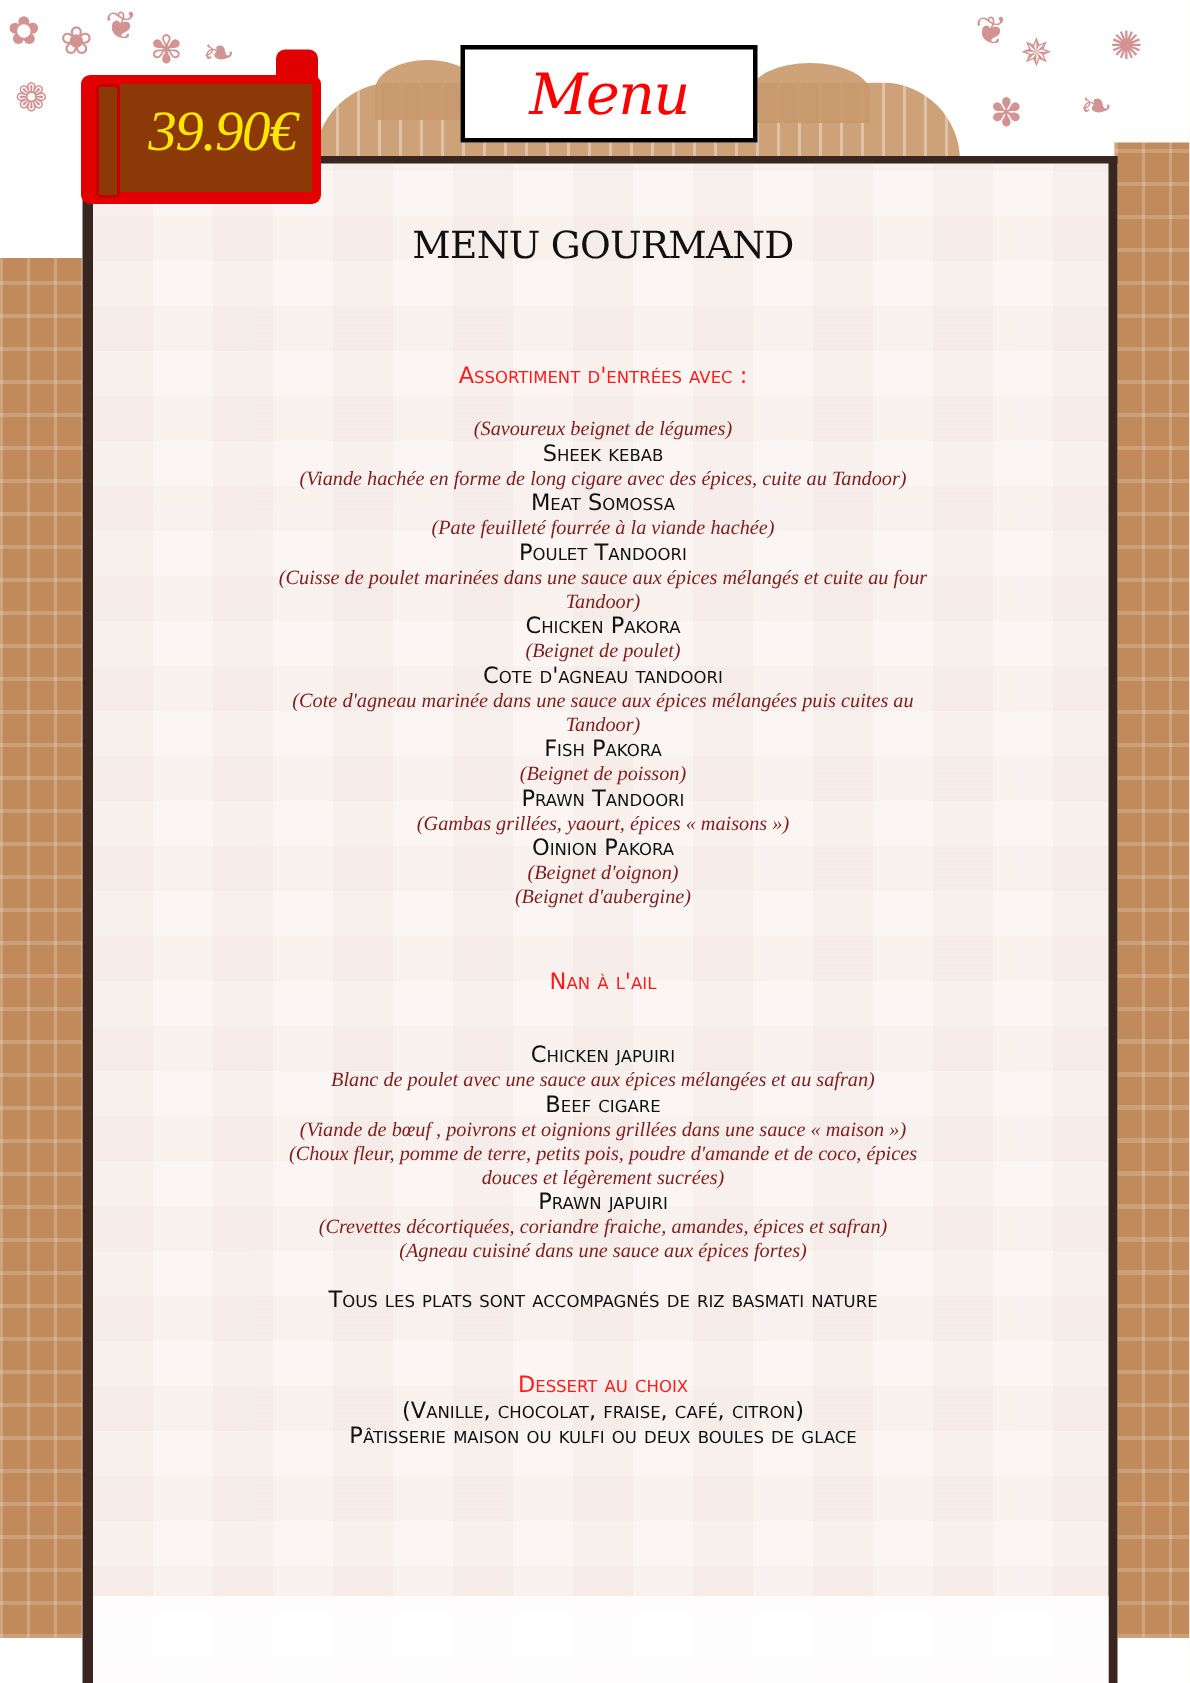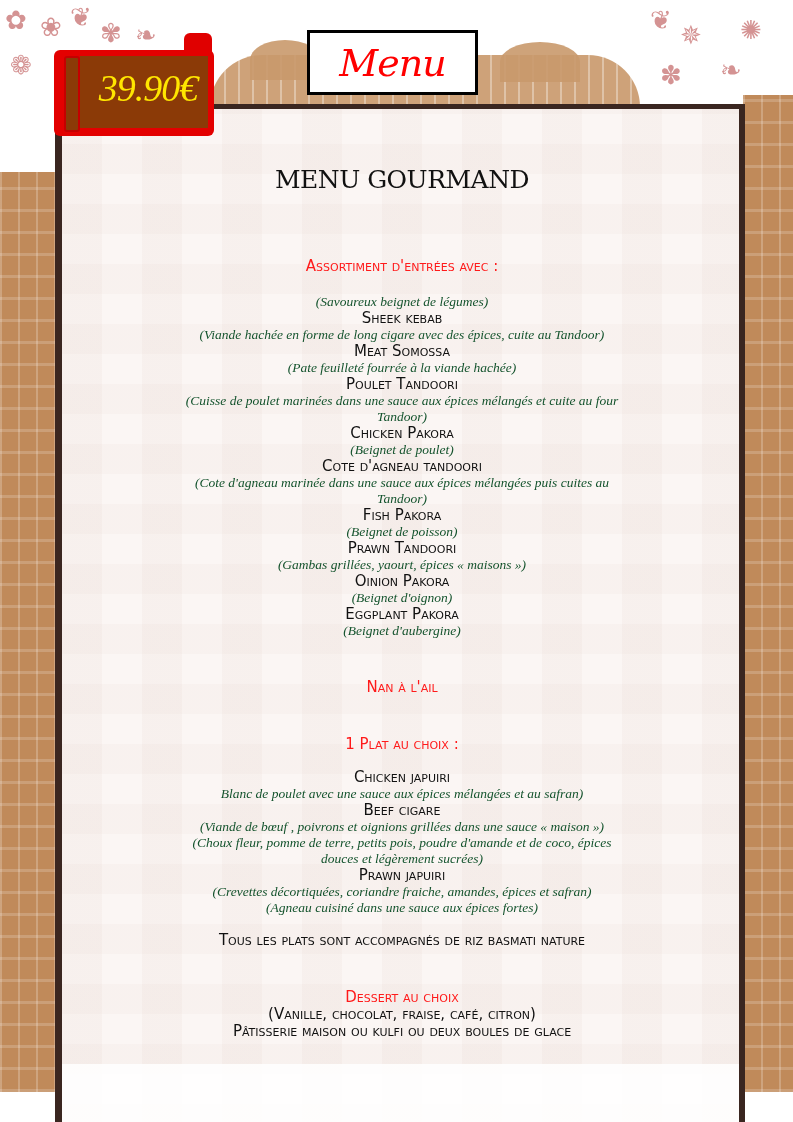--- a/index.html
+++ b/index.html
@@ -64,48 +64,48 @@
     position:absolute; left:10px; top:18px; width:12px; height:72px;
     background:#8b3a07; border:2px solid #c40000; border-radius:3px;
   }
   .price-text {
     position:absolute; left:34px; top:28px; width:120px;
     font-family:"Liberation Serif", serif; font-style:italic;
     font-size:38px; color:#ffe600; text-align:center; letter-spacing:-1px;
   }
   
   .title-box {
-    position:absolute; left:307px; top:30px; width:171px; height:65px;
+    position:absolute; left:307px; top:30px; width:198px; height:65px;
     background:#ffffff; border:3px solid #000; box-sizing:border-box;
     display:flex; align-items:center; justify-content:center;
   }
   .title-box span {
     font-family:"DejaVu Serif", serif; font-style:italic;
     font-size:38px; color:#ff0000; letter-spacing:-1px;
   }
   
   .content {
-    position:absolute; left:62px; top:164px; width:680px; text-align:center;
+    position:absolute; left:62px; top:148px; width:680px; text-align:center;
   }
   .h-main {
     font-family:"DejaVu Serif", serif; font-variant:small-caps;
     font-size:25px; color:#111; margin:0; letter-spacing:-0.5px;
     height:32px; line-height:32px;
   }
   .h-red {
     font-family:"DejaVu Sans", sans-serif; font-variant:small-caps;
     font-size:15px; color:#ff1a1a; line-height:17px;margin-top:24px;
   }
   .item-name {
     font-family:"DejaVu Sans", sans-serif; font-variant:small-caps;
     font-size:15px; color:#111; line-height:17px;
   }
   .item-desc {
     font-family:"Liberation Serif", serif; font-style:italic;
-    font-size:13.5px; color:#14532d; line-height:16px;
+    font-size:13.5px; color:#7f1d1d; line-height:16px;
     max-width:460px; margin:0 auto;
   }
   .gap-m { height:16px; }
 </style>
 </head>
 <body>
 
 <div class="side-strip left-strip"></div>
 <div class="side-strip right-strip"></div>
 <div class="palace-top"></div>
@@ -156,27 +156,25 @@
   <div class="item-name">Chicken Pakora</div>
   <div class="item-desc">(Beignet de poulet)</div>
   <div class="item-name">Cote d'agneau tandoori</div>
   <div class="item-desc">(Cote d'agneau marinée dans une sauce aux épices mélangées puis cuites au Tandoor)</div>
   <div class="item-name">Fish Pakora</div>
   <div class="item-desc">(Beignet de poisson)</div>
   <div class="item-name">Prawn Tandoori</div>
   <div class="item-desc">(Gambas grillées, yaourt, épices « maisons »)</div>
   <div class="item-name">Oinion Pakora</div>
   <div class="item-desc">(Beignet d'oignon)</div>
-  <div class="item-name">Eggplant Pakora</div>
   <div class="item-desc">(Beignet d'aubergine)</div>
 
   <div class="gap-m"></div>
   <div class="h-red">Nan à l'ail</div>
   <div class="gap-m"></div>
-  <div class="h-red">1 Plat au choix :</div>
   <div class="gap-m"></div>
 
   <div class="item-name">Chicken japuiri</div>
   <div class="item-desc" style="max-width:480px">Blanc de poulet avec une sauce aux épices mélangées et au safran)</div>
   <div class="item-name">Beef cigare</div>
   <div class="item-desc" style="max-width:480px">(Viande de bœuf , poivrons et oignions grillées dans une sauce « maison »)</div>
   <div class="item-desc" style="max-width:440px">(Choux fleur, pomme de terre, petits pois, poudre d'amande et de coco, épices douces et légèrement sucrées)</div>
   <div class="item-name">Prawn japuiri</div>
   <div class="item-desc" style="max-width:480px">(Crevettes décortiquées, coriandre fraiche, amandes, épices et safran)</div>
   <div class="item-desc">(Agneau cuisiné dans une sauce aux épices fortes)</div>

